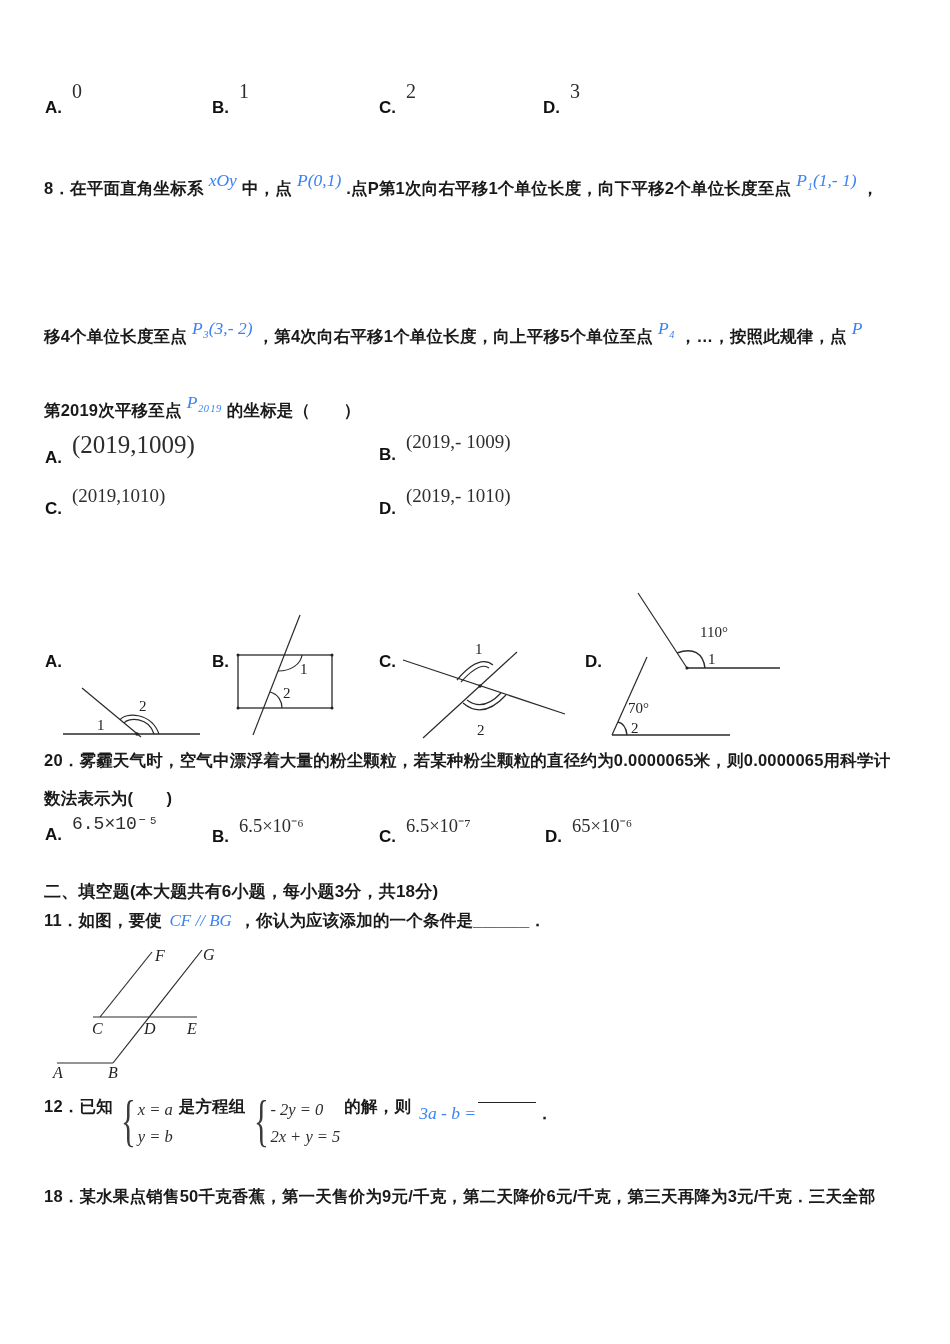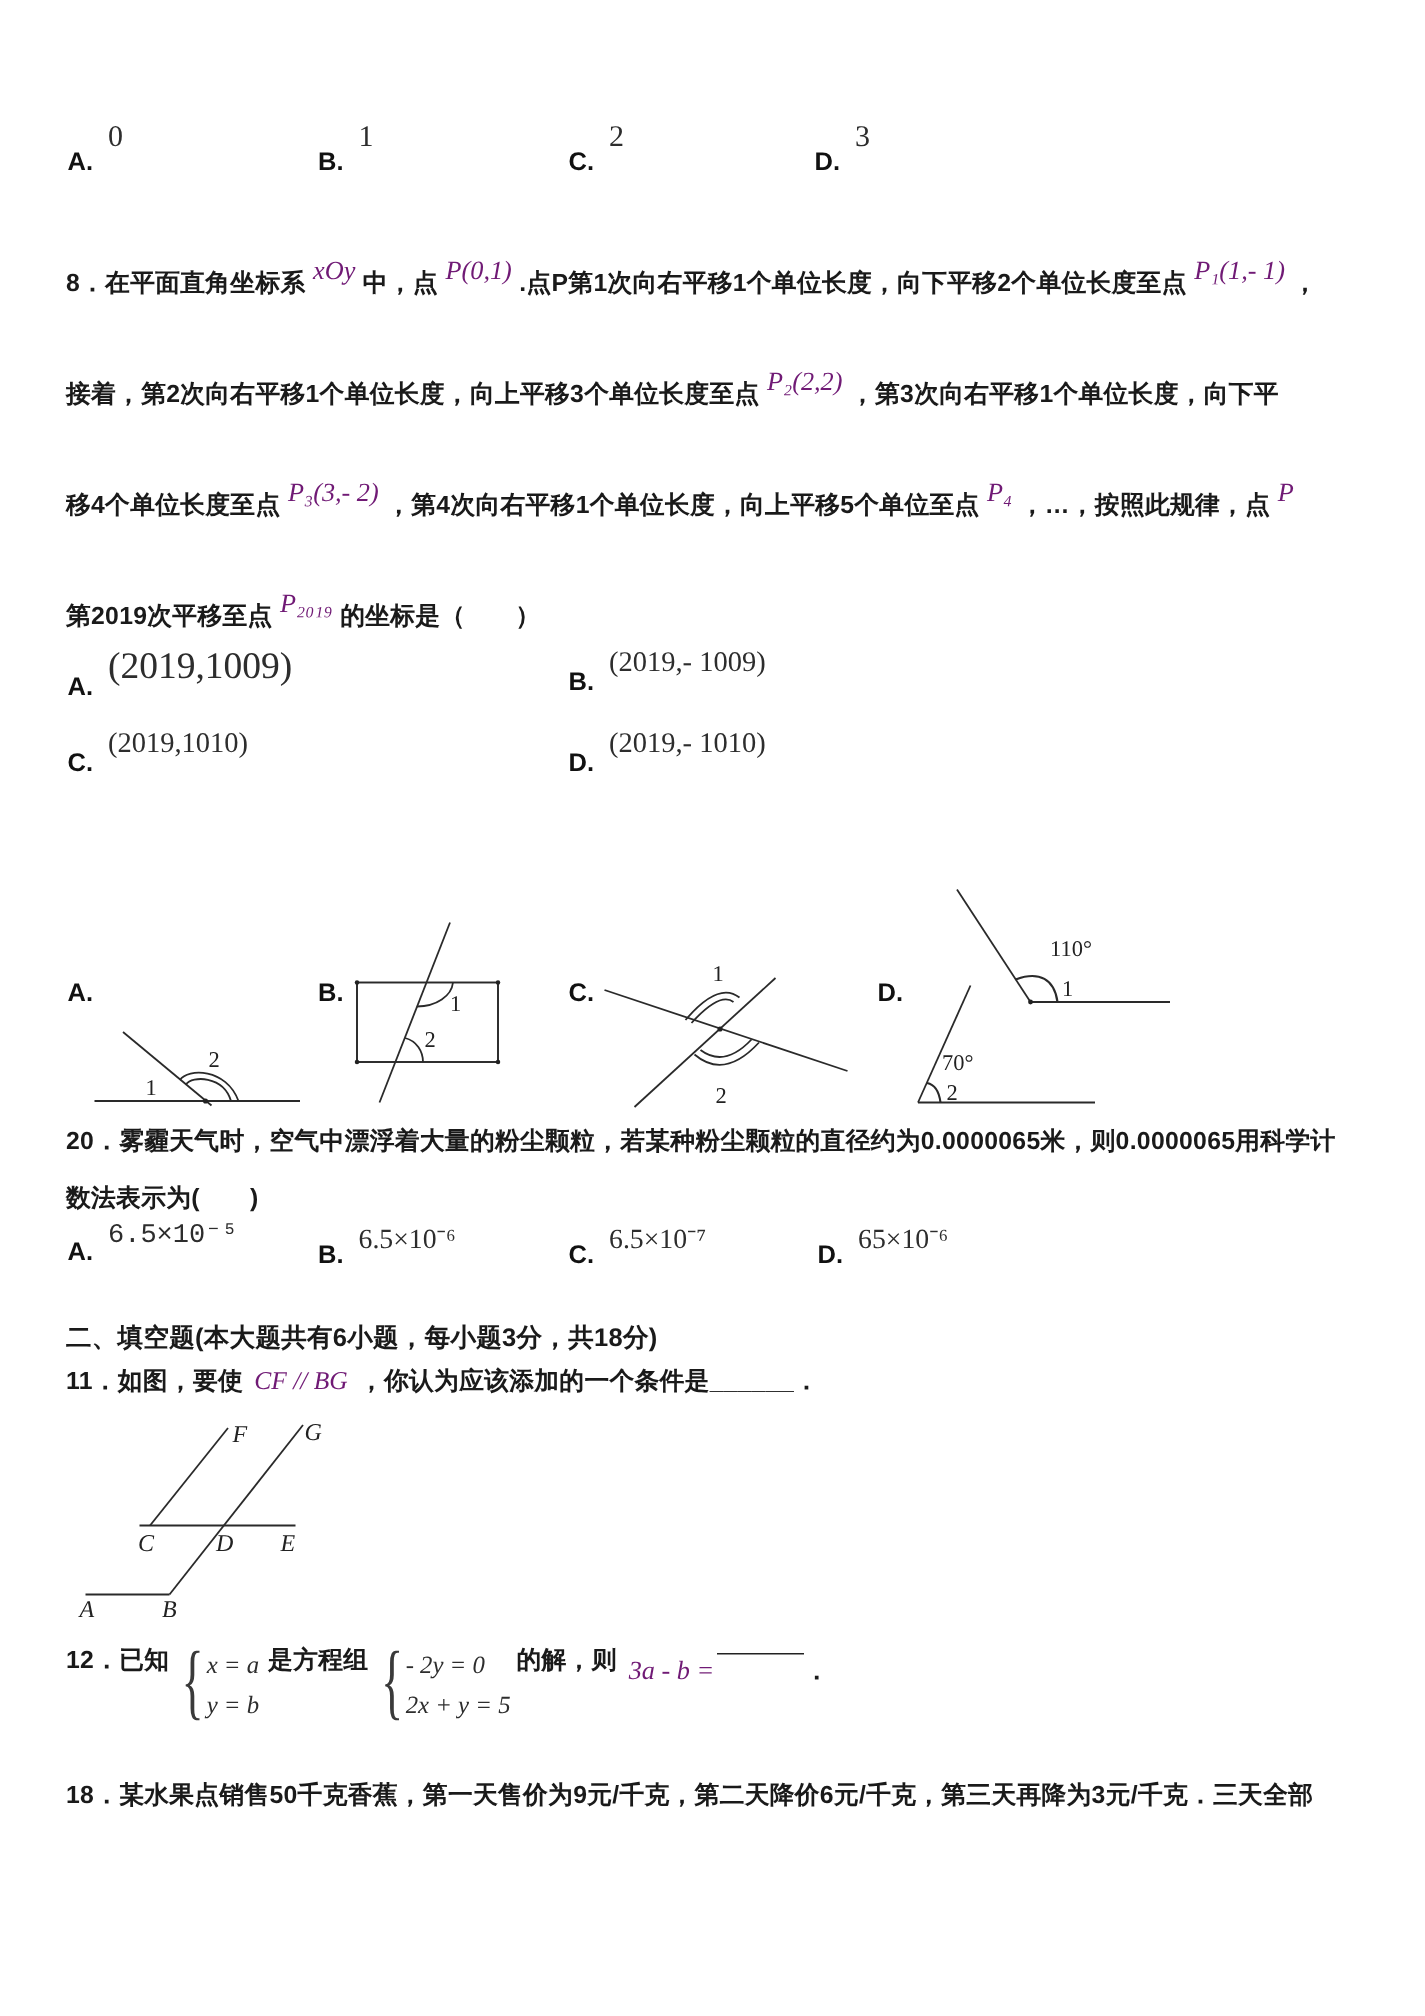--- a/index.html
+++ b/index.html
@@ -1,19 +1,19 @@
 <!DOCTYPE html>
 <html><head>
 <meta charset="utf-8">
 <style>
   html,body{margin:0;padding:0;background:#ffffff;}
   .page{position:relative;width:950px;height:1344px;background:#ffffff;overflow:hidden;
         font-family:"Liberation Sans",sans-serif;}
   .cn{font-weight:600;color:#1a1a1a;font-size:16.5px;letter-spacing:.2px;}
-  .math{font-family:"Liberation Serif",serif;color:#701a75;}
+  .math{font-family:"Liberation Serif",serif;color:#3b82f6;}
   .it{font-style:italic;}
   .raise{position:relative;top:-9px;margin:0 5px;font-size:17.5px;}
   .qline{position:absolute;left:44px;right:14px;height:74px;display:flex;align-items:center;white-space:nowrap;}
   .opt{position:absolute;display:flex;align-items:center;white-space:nowrap;}
   .opt .lab{font-weight:700;font-size:17px;color:#111;position:relative;top:4px;font-family:"Liberation Sans",sans-serif;}
   .opt .val{margin-left:10px;position:relative;font-family:"Liberation Serif",serif;color:#2d2d2d;}
   .textline{position:absolute;left:44px;white-space:nowrap;}
   .figlab{position:absolute;font-weight:700;font-size:17px;color:#111;}
   svg.fig{position:absolute;overflow:visible;}
   svg.fig text{font-family:"Liberation Serif",serif;fill:#222;font-size:15px;font-weight:400;}
@@ -54,25 +54,20 @@
 
   <div class="qline" style="top:152px;">
     <span class="cn">8．在平面直角坐标系</span>
     <span class="math it raise">xOy</span>
     <span class="cn">中，点</span>
     <span class="math it raise">P(0,1)</span>
     <span class="cn">.点P第1次向右平移1个单位长度，向下平移2个单位长度至点</span>
     <span class="math it raise">P₁(1,- 1)</span>
     <span class="cn">，</span>
   </div>
-  <div class="qline" style="top:226px;">
-    <span class="cn">接着，第2次向右平移1个单位长度，向上平移3个单位长度至点</span>
-    <span class="math it raise">P₂(2,2)</span>
-    <span class="cn">，第3次向右平移1个单位长度，向下平</span>
-  </div>
   <div class="qline" style="top:300px;">
     <span class="cn">移4个单位长度至点</span>
     <span class="math it raise">P₃(3,- 2)</span>
     <span class="cn">，第4次向右平移1个单位长度，向上平移5个单位至点</span>
     <span class="math it raise">P₄</span>
     <span class="cn">，…，按照此规律，点</span>
     <span class="math it raise">P</span>
   </div>
   <div class="qline" style="top:374px;">
     <span class="cn">第2019次平移至点</span>

